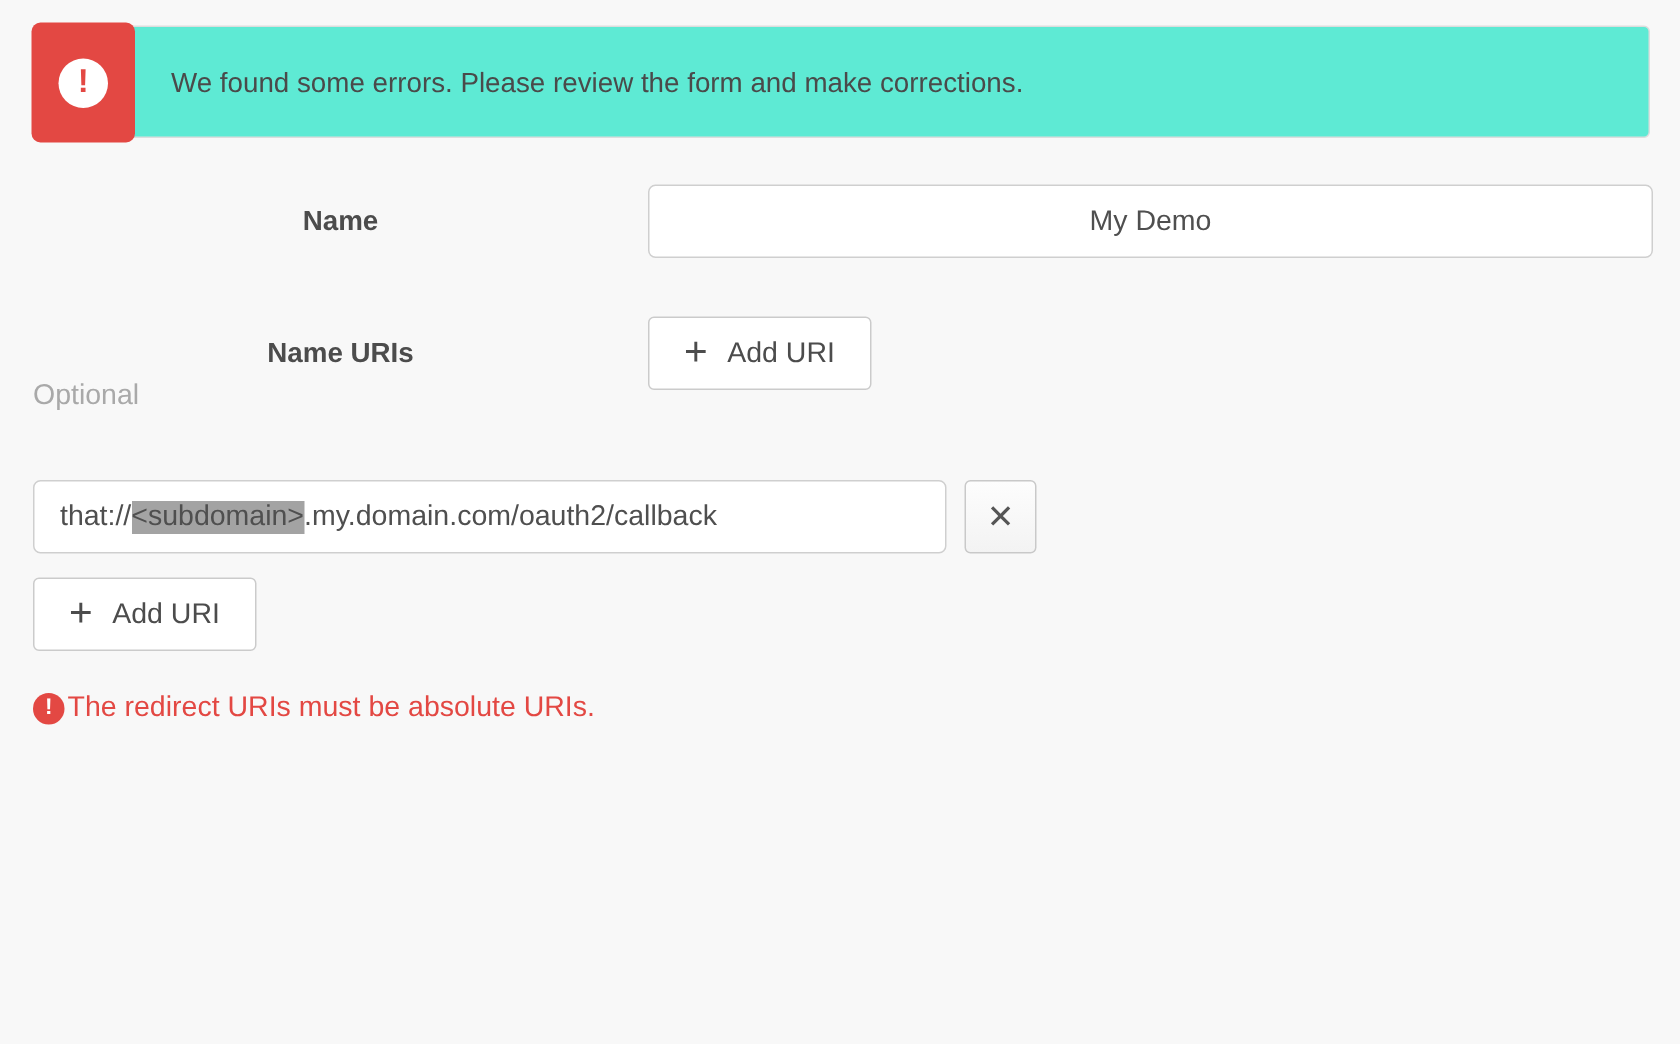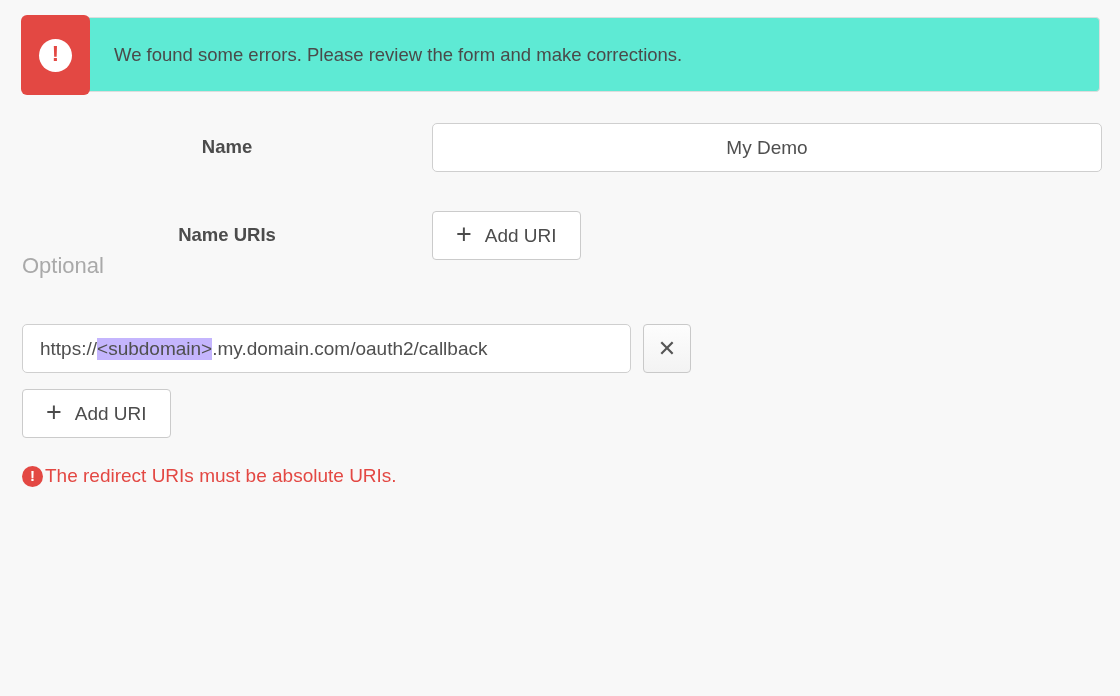--- a/index.html
+++ b/index.html
@@ -27,40 +27,40 @@
     flex:1; background:#5eead4; border:1px solid #dddddd;
     border-radius:0 4px 4px 0; margin:2px 0 3px -6px; z-index:1;
     display:flex; align-items:center; padding-left:29px;
     font-size:18.5px; color:#4a4a4a;
   }
 
   
   .row { display:flex; margin-left:22px; margin-right:18px; }
   .row-label { width:410px; flex:0 0 410px; padding-top:13px; }
   .label-text { font-size:18.5px; font-weight:bold; color:#4c4c4c;text-align:center; }
-  .sub-label { font-size:22px; color:#a9a9a9; margin-top:7px; }
+  .sub-label { font-size:19px; color:#a9a9a9; margin-top:7px; }
   .row-name { margin-top:28px; }
   .row-base { margin-top:39px; }
   .row-redirect { margin-top:45px; }
 
   .text-input {
     height:49px; background:#ffffff; border:1px solid #cfcfcf;
     border-radius:5px; font-size:19px; color:#4f4f4f;
     padding:0 17px; outline:none;
     font-family:"Liberation Sans", sans-serif;
     text-align:center;
   }
   .name-input { width:670px; }
 
   .uri-line { display:flex; align-items:flex-start; }
   .uri-input {
     width:609px; display:flex; align-items:center; white-space:pre;
     overflow:hidden; cursor:text;
   }
-  .sel { background:#c4b5fd; }
+  .sel { background:#a3a3a3; }
 
   .remove-btn {
     width:48px; height:49px; margin-left:12px;
     background:linear-gradient(#fdfdfd,#f3f3f3);
     border:1px solid #c9c9c9; border-radius:4px;
     display:flex; align-items:center; justify-content:center;
     font-size:22px; color:#555555; cursor:pointer;
   }
 
   .add-btn {
@@ -124,21 +124,21 @@
         <span class="plus">+</span>
         <span>Add URI</span>
       </button>
     </div>
   </div>
 
   <div class="row row-redirect">
     <div class="row-content">
       <div class="uri-line">
         <div class="text-input uri-input">
-          <span>https://</span><span class="sel">&lt;subdomain&gt;</span><span>.my.domain.com/oauth2/callback</span>
+          <span>that://</span><span class="sel">&lt;subdomain&gt;</span><span>.my.domain.com/oauth2/callback</span>
         </div>
         <button class="remove-btn">
           <span>✕</span>
         </button>
       </div>
       <div>
         <button class="add-btn add-btn-redirect">
           <span class="plus">+</span>
           <span>Add URI</span>
         </button>

